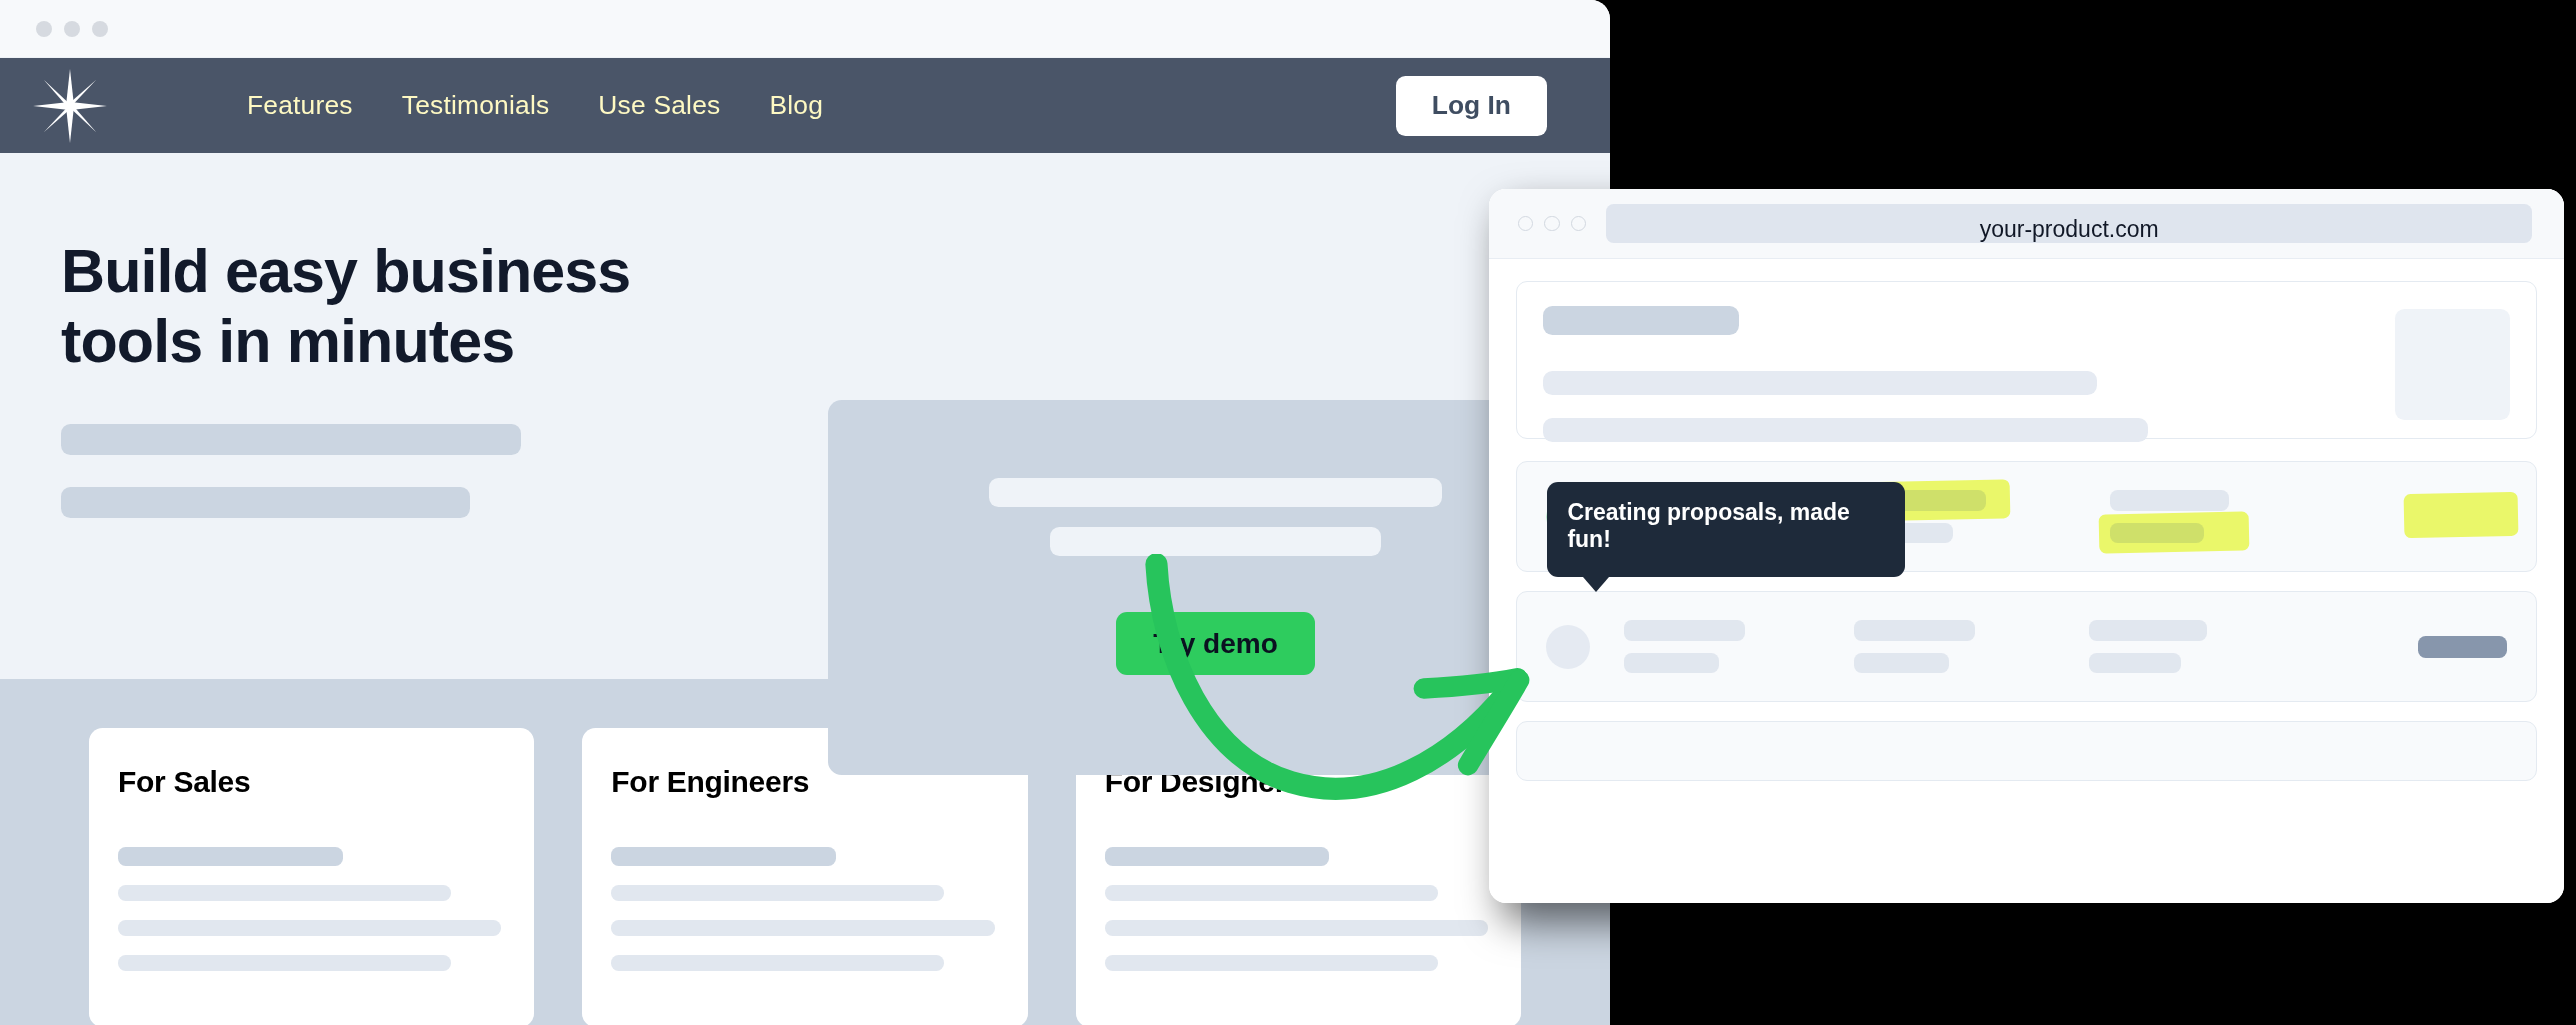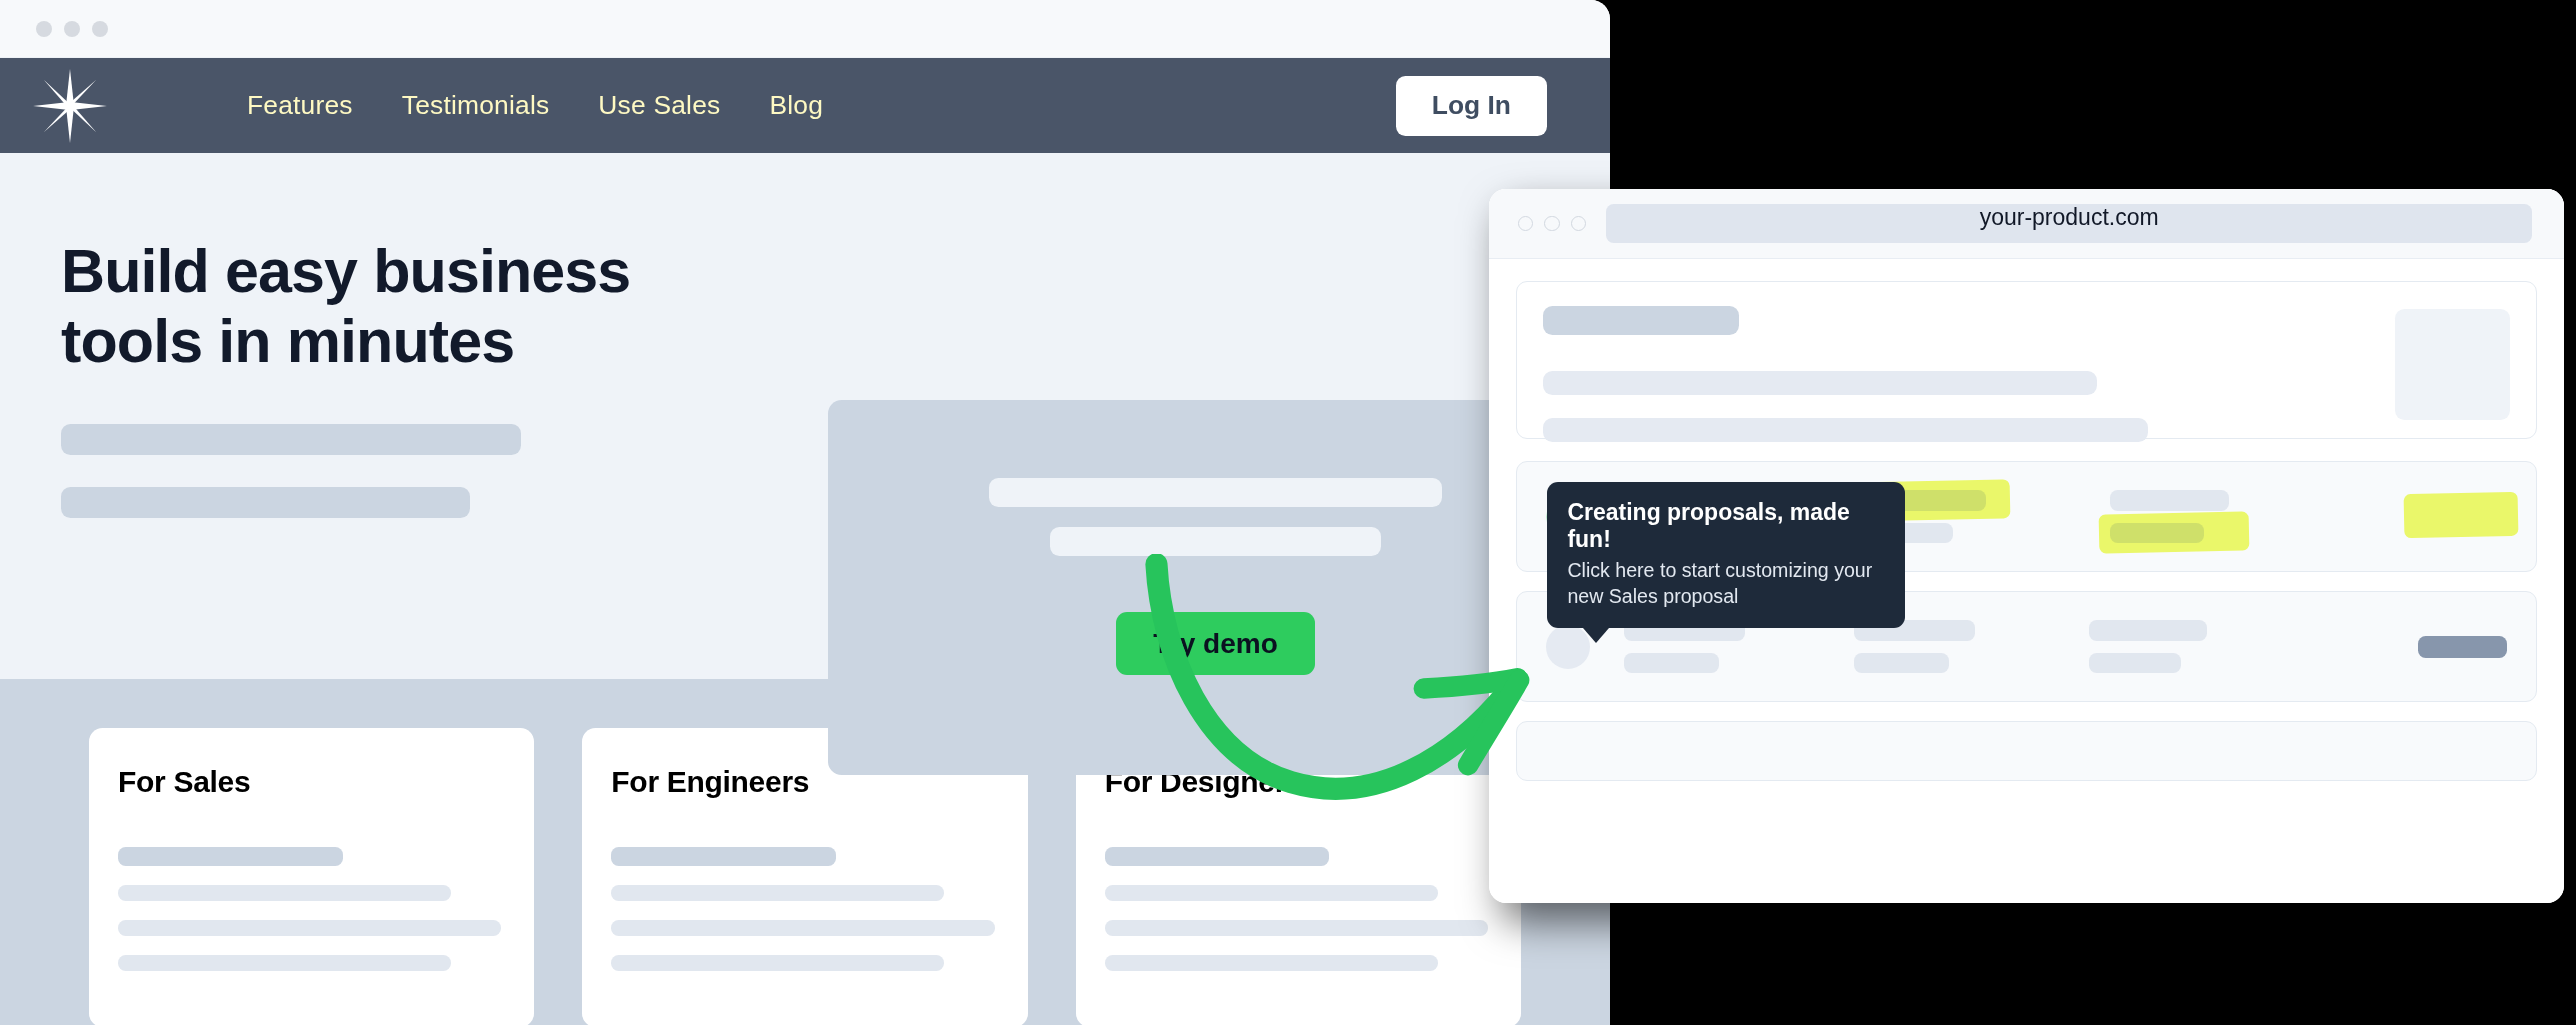--- a/index.html
+++ b/index.html
@@ -120,21 +120,21 @@
     padding: 0 32px 0 29px;
     border-bottom: 0.9px solid #e8edf3;
   }
   .dots-o { display: flex; gap: 11px; }
   .dot-o {
     width: 15.3px; height: 15.3px; border-radius: 50%;
     border: 1.7px solid #d2d8e0; background: transparent;
   }
   #urlbar {
     flex: 1 1 auto; height: 39px; background: #dfe5ee;
-    border-radius: 7.7px; display: flex; align-items: flex-start;
+    border-radius: 7.7px; display: flex; align-items: flex-end;
     justify-content: center;
   }
   #url-text { font-size: 23px; color: #111827; }
 
   #win2-body { padding: 22px 27px 0 27px; background: #ffffff; }
 
   .panel {
     border: 0.9px solid #e4eaf1; border-radius: 11px;
     background: #ffffff; padding: 24px 25.6px;
     display: flex; align-items: flex-start; position: relative;
@@ -379,21 +379,20 @@
           <div class="barslate" style="width:89px"></div>
         </div>
       </div>
 
       <div id="row-bottom"></div>
     </div>
   </div>
 
   <div id="tooltip">
     <div id="tt-title">Creating proposals, made fun!</div>
-    <div id="tt-body">Click here to start customizing your new Sales proposal</div>
     <div id="tt-tail"></div>
   </div>
 
   <svg id="arrow" width="460" height="281" viewBox="0 0 540 330">
     <path d="M38 12 C 44 120, 96 238, 196 268 C 296 298, 390 236, 452 160" stroke="#27C45C" stroke-width="26" fill="none" stroke-linecap="round"></path>
     <path d="M352 158 C 392 156, 432 152, 462 146" stroke="#27C45C" stroke-width="24" fill="none" stroke-linecap="round"></path>
     <path d="M404 248 C 428 208, 448 176, 464 148" stroke="#27C45C" stroke-width="24" fill="none" stroke-linecap="round"></path>
   </svg>
 
 </div>

